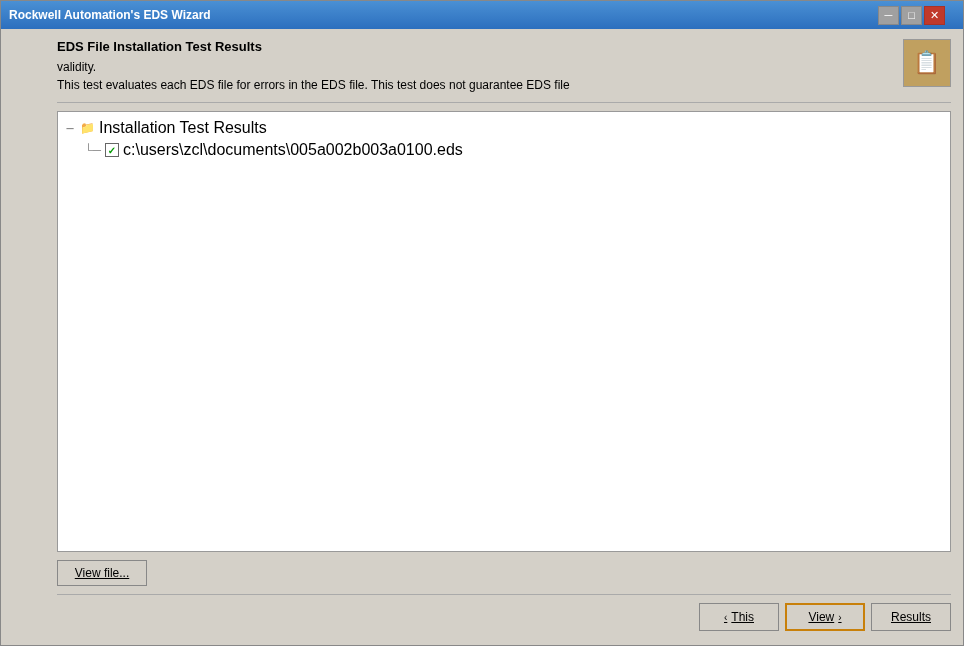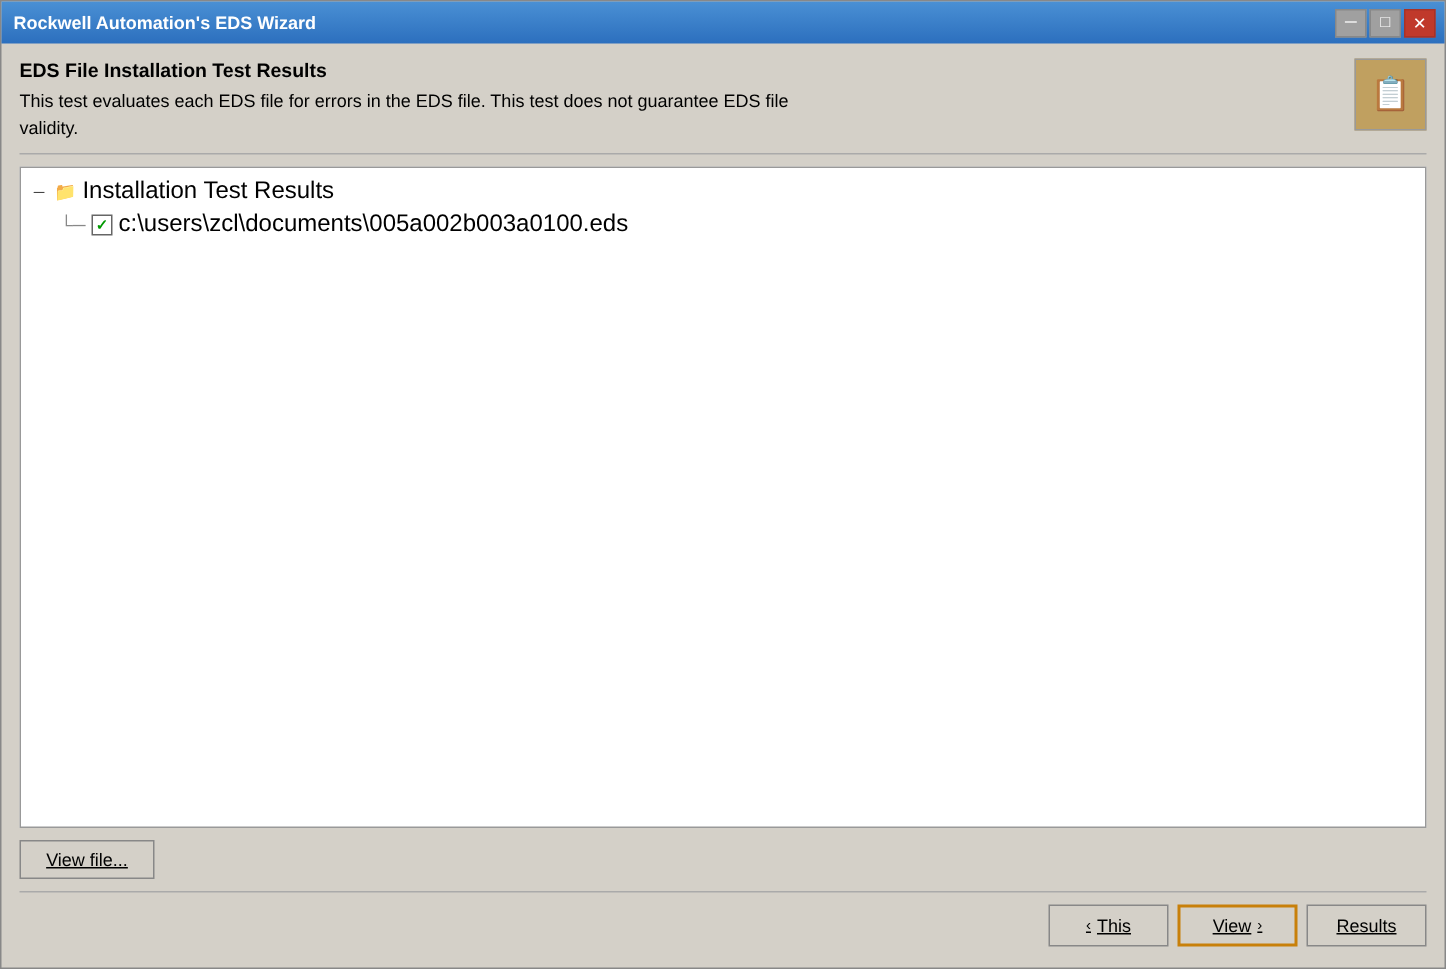--- a/index.html
+++ b/index.html
@@ -20,21 +20,21 @@
       border: 1px solid #888;
       background: #d4d0c8;
     }
 
     .title-bar {
       background: linear-gradient(to bottom, #4a90d4 0%, #2c6fbe 100%);
       height: 28px;
       display: flex;
       align-items: center;
       justify-content: space-between;
-      padding: 0 6px 0 8px;
+      padding: 0 18px 0 8px;
       flex-shrink: 0;
     }
 
     .title-bar-text {
       color: white;
       font-size: 12px;
       font-weight: 600;
       user-select: none;
     }
 
@@ -60,20 +60,21 @@
       background: #a0a0a0;
       border: 1px solid #888;
     }
 
     .content-area {
       flex: 1;
       display: flex;
       flex-direction: column;
       padding: 10px 12px 10px 12px;
       gap: 8px;
+      margin-left: 44px;
     }
 
     .header-section {
       display: flex;
       flex-direction: row;
       align-items: flex-start;
       justify-content: space-between;
       padding-bottom: 8px;
       border-bottom: 1px solid #aaa;
     }
@@ -246,22 +247,22 @@
         <span>✕</span>
       </div>
     </div>
   </div>
 
   <div class="content-area">
 
     <div class="header-section">
       <div class="header-text-block">
         <div class="header-title">EDS File Installation Test Results</div>
+        <div class="header-description">validity.</div>
         <div class="header-description">This test evaluates each EDS file for errors in the EDS file. This test does not guarantee EDS file</div>
-        <div class="header-description">validity.</div>
       </div>
       <div class="header-icon">
         <span>📋</span>
       </div>
     </div>
 
     <div class="tree-panel">
       <div class="tree-root">
 
         <div class="tree-item">

